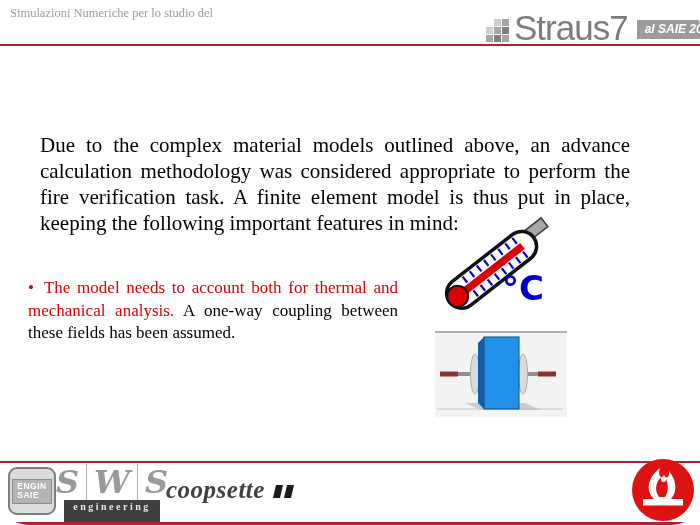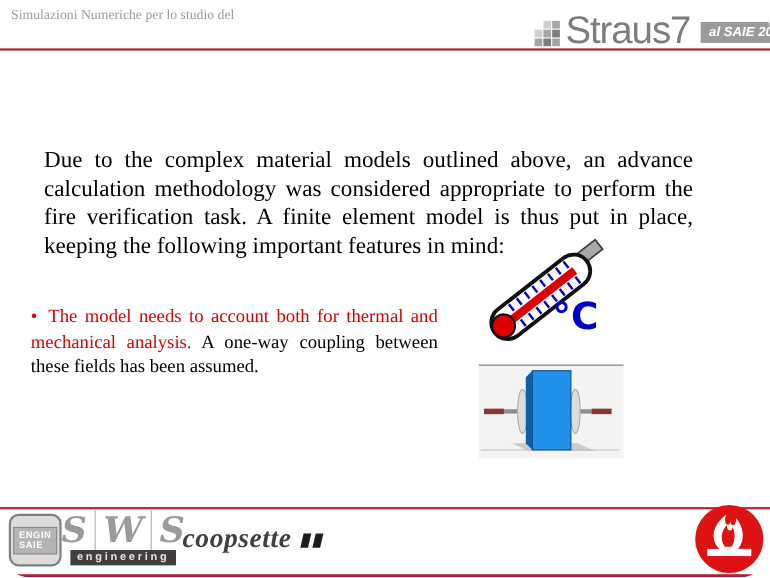--- a/index.html
+++ b/index.html
@@ -50,23 +50,23 @@
                border:2px solid #7e7e7e; border-radius:9px; background:#dcdcdc;
                display:flex; align-items:center; justify-content:center; }
   .enginsoft .inner { border:1px solid #8a8a8a; background:#b4b4b4; color:#fff;
                       font-family:"Liberation Sans",sans-serif; font-weight:bold;
                       font-size:8.5px; line-height:9.5px; padding:2px 4px; letter-spacing:.5px; }
   .sws { position:absolute; left:64px; top:464px; width:96px; }
   .sws-letters { display:flex; align-items:flex-end; justify-content:center; }
   .sws-letter { font-family:"DejaVu Serif",serif; font-weight:bold; font-style:italic;
                 font-size:32px; line-height:36px; color:#9a9a9a; padding:0 7px; }
   .sws-letter + .sws-letter { border-left:1.5px solid #b0b0b0; }
-  .sws-bar { background:#3f3f3f; color:#e6e6e6; font-family:Liberation Sans, sans-serif;
+  .sws-bar { background:#3f3f3f; color:#e6e6e6; font-family:Liberation Serif, serif;
              font-size:10px; font-weight:bold; letter-spacing:2.5px; text-align:center;
-             padding:1px 0 2px; }
+             padding:1px 0 14px; }
   .coopsette { position:absolute; left:166px; top:476px; display:flex; align-items:center; }
   .coopsette-text { font-family:"Liberation Serif",serif; font-style:italic; font-weight:bold;
                     font-size:25px; color:#404040; letter-spacing:.5px; }
   .coopsette-mark { margin-left:7px; margin-top:3px; }
   .authors { position:absolute; right:82px; top:464px; text-align:right;
              font-size:11.5px; line-height:14px; color:#8f8f8f; }
   .authors .l3 { color:#a8a8a8; }
   .fire { position:absolute; left:630px; top:457px; }
   .fire .fire-red { fill:var(--fire-red,#dd1212); }
 </style>

